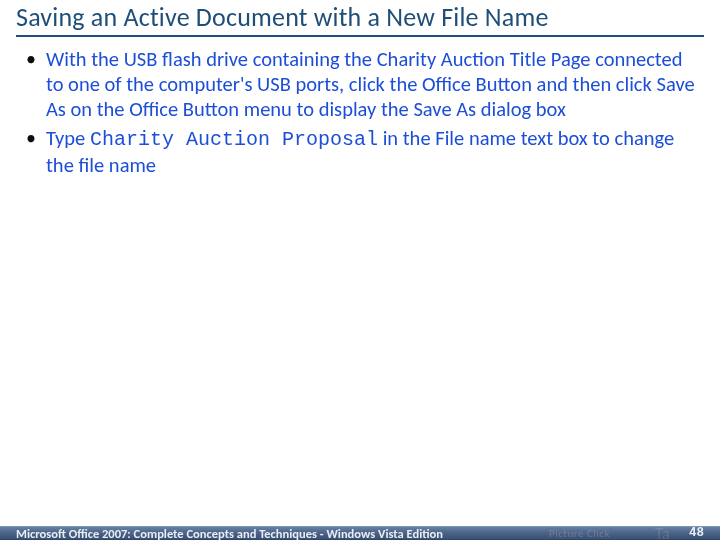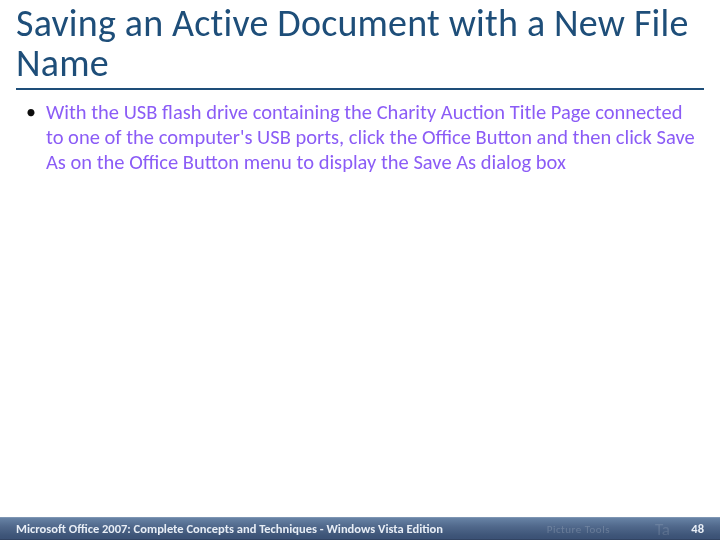--- a/index.html
+++ b/index.html
@@ -12,21 +12,21 @@
       overflow: hidden;
     }
     .slide {
       width: 100%;
       height: 100%;
       padding: 4px 16px 0 16px;
       display: flex;
       flex-direction: column;
     }
     .title {
-      font-size: 38px;
+      font-size: 26px;
       font-weight: 400;
       color: #1e4e79;
       line-height: 1.05;
       margin-bottom: 2px;
       letter-spacing: 0.2px;
     }
     .title-rule {
       border: none;
       border-top: 2px solid #1e4e79;
       margin-top: 2px;
@@ -34,53 +34,53 @@
       width: 100%;
     }
     .bullets {
       list-style: none;
       padding-left: 10px;
     }
     .bullets li {
       position: relative;
       padding-left: 20px;
       font-size: 20.5px;
-      color: #8b5cf6;
+      color: #1d4ed8;
       line-height: 1.22;
       margin-bottom: 4px;
     }
     .bullets li::before {
       content: "•";
       position: absolute;
       left: 0;
       top: 0;
       color: #0d0d0d;
       font-size: 20px;
     }
     .mono {
       font-family: "Courier New", Courier, monospace;
       font-size: 20px;
     }
     .footer {
       position: absolute;
       left: 0;
       right: 0;
       bottom: 0;
-      height: 23px;
+      height: 14px;
       background: linear-gradient(#6a86a8, #51698c 40%, #3e5578 80%, #3a5074);
       display: flex;
       align-items: center;
       justify-content: space-between;
       padding: 0 16px;
       color: #e8eef6;
       font-size: 12.5px;
       box-shadow: 0 -1px 0 rgba(0,0,0,0.15) inset, 0 1px 0 rgba(255,255,255,0.15) inset;
     }
     .footer-text { font-weight: 600; }
-    .footer-page { font-weight: 600; }
+    .footer-page { font-weight: 600; font-family: Liberation Mono, monospace; }
     .footer-ghost {
       position: absolute;
       right: 110px;
       top: 50%;
       transform: translateY(-50%);
       color: rgba(255,255,255,0.18);
       font-size: 11px;
       letter-spacing: 0.5px;
       pointer-events: none;
     }
@@ -95,21 +95,22 @@
     }
   </style>
 </head>
 <body>
 
 <div class="slide">
   <h1 class="title">Saving an Active Document with a New File Name</h1>
   <hr class="title-rule">
   <ul class="bullets">
     <li><span>With the USB flash drive containing the Charity Auction Title Page connected to one of the computer's USB ports, click the Office Button and then click Save As on the Office Button menu to display the Save As dialog box</span></li>
+    <li><span>Type </span><span class="mono">Charity Auction Proposal</span><span> in the File name text box to change the file name</span></li>
   </ul>
 </div>
 
 <div class="footer">
   <span class="footer-text">Microsoft Office 2007: Complete Concepts and Techniques - Windows Vista Edition</span>
-  <span class="footer-ghost">Picture Tools</span>
+  <span class="footer-ghost">Picture Click</span>
   <span class="footer-ghost2">Ta</span>
   <span class="footer-page">48</span>
 </div>
 
 </body></html>

